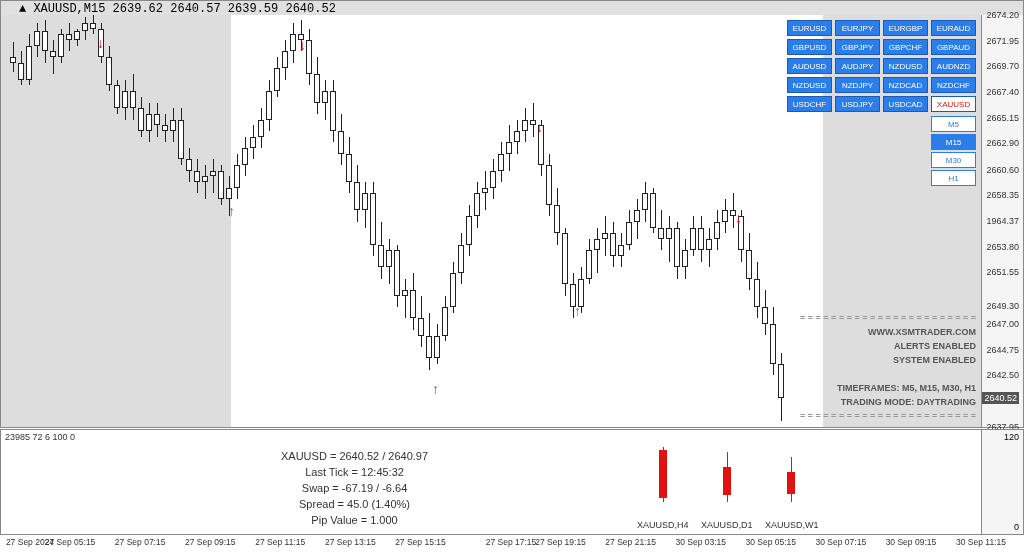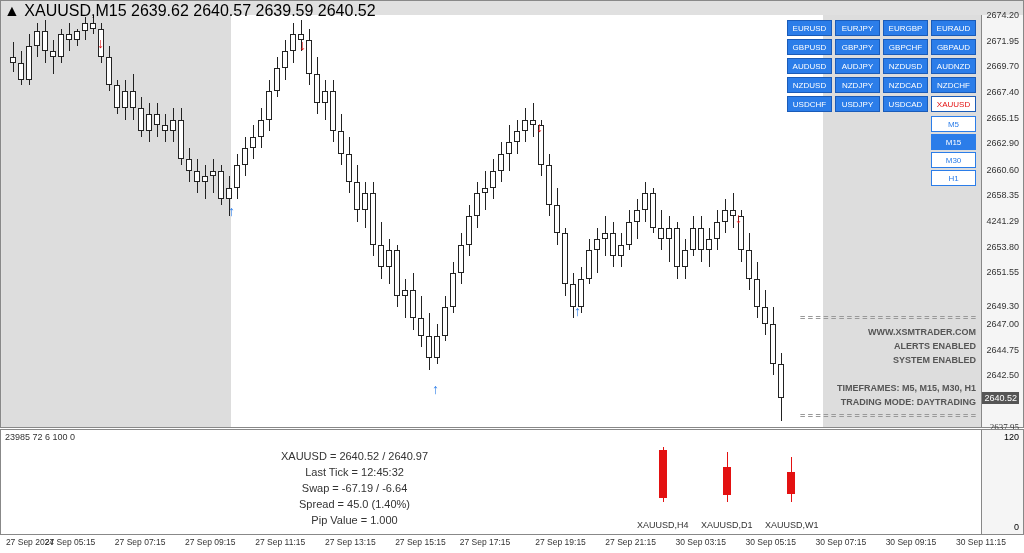--- a/index.html
+++ b/index.html
@@ -1,21 +1,21 @@
 <!DOCTYPE html>
 <html><head>
 <meta charset="utf-8">
 <style>
 * { margin:0; padding:0; box-sizing:border-box; }
 body { font-family:Arial,sans-serif; background:#fff; width:1024px; height:553px; overflow:hidden; position:relative; }
 .main-chart { position:absolute; top:0; left:0; width:1024px; height:428px; border:1px solid #888; background:#e0e0e0; }
 .chart-area { position:absolute; top:14px; left:1px; width:981px; height:412px; background:#fff; }
 .gray-left { position:absolute; top:0; left:0; width:229px; height:100%; background:#dddddd; }
 .gray-right { position:absolute; top:0; right:0; width:160px; height:100%; background:#dddddd; }
-.title-bar { position:absolute; top:1px; left:3px; font-size:16px; color:#000; z-index:5; }
+.title-bar { position:absolute; top:1px; left:18px; font-size:12px; color:#000; z-index:5;font-family:Liberation Mono, monospace; }
 .y-axis { position:absolute; top:14px; right:0; width:42px; height:412px; background:#f5f5f5; border-left:1px solid #888; }
 .y-tick { position:absolute; right:4px; font-size:9px; color:#333; transform:translateY(-50%); }
 .price-tag { position:absolute; right:4px; background:#555; color:#fff; font-size:9px; padding:1px 2px; transform:translateY(-50%); }
 .candle-area { position:absolute; top:0; left:0; width:100%; height:100%; }
 .candle { position:absolute; width:6px; }
 .candle .wick { position:absolute; left:2.5px; width:1px; background:#222; }
 .candle .body { position:absolute; left:0; width:6px; background:#fff; border:1px solid #222; }
 .arrow { position:absolute; font-size:14px; font-weight:bold; z-index:3; }
 .arrow.down { color:#e31111; }
 .arrow.up { color:#2b7de9; }
@@ -446,28 +446,28 @@
   </div>
   <div class="y-axis" id="yaxis">
       <div class="y-tick" style="top: 0px;">2674.20</div>
       <div class="y-tick" style="top: 25.5724px;">2671.95</div>
       <div class="y-tick" style="top: 51.1448px;">2669.70</div>
       <div class="y-tick" style="top: 77.2855px;">2667.40</div>
       <div class="y-tick" style="top: 102.858px;">2665.15</div>
       <div class="y-tick" style="top: 128.43px; margin-left: 30px;">2662.90</div>
       <div class="y-tick" style="top: 154.571px;">2660.60</div>
       <div class="y-tick" style="top: 180.143px;">2658.35</div>
-      <div class="y-tick" style="top: 205.716px;">4241.29</div>
+      <div class="y-tick" style="top: 205.716px;">1964.37</div>
       <div class="y-tick" style="top: 231.857px;">2653.80</div>
       <div class="y-tick" style="top: 257.429px;">2651.55</div>
       <div class="y-tick" style="top: 291px;">2649.30</div>
       <div class="y-tick" style="top: 309.142px;">2647.00</div>
       <div class="y-tick" style="top: 334.714px;">2644.75</div>
       <div class="y-tick" style="top: 360.287px;">2642.50</div>
-      <div class="y-tick" style="top: 412px; font-family: Liberation Serif, serif;">2637.95</div>
+      <div class="y-tick" style="top: 412px;">2637.95</div>
       <div class="price-tag" style="top: 382.791px;">2640.52</div>
     </div>
 
   <div class="symbol-panel">
     <div id="symrows">
         <div class="srow">
           <div class="sbtn">EURUSD</div>
           <div class="sbtn">EURJPY</div>
           <div class="sbtn">EURGBP</div>
           <div class="sbtn">EURAUD</div>
@@ -545,21 +545,21 @@
 </div>
 
 <div class="x-axis" id="xaxis">
     <div class="x-tick" style="left: 30px;">27 Sep 2024</div>
     <div class="x-tick" style="left: 70.0714px;">27 Sep 05:15</div>
     <div class="x-tick" style="left: 140.143px;">27 Sep 07:15</div>
     <div class="x-tick" style="left: 210.214px;">27 Sep 09:15</div>
     <div class="x-tick" style="left: 280.286px;">27 Sep 11:15</div>
     <div class="x-tick" style="left: 350.357px;">27 Sep 13:15</div>
     <div class="x-tick" style="left: 420.429px;">27 Sep 15:15</div>
-    <div class="x-tick" style="left: 485px;">27 Sep 17:15</div>
+    <div class="x-tick" style="left: 511px;">27 Sep 17:15</div>
     <div class="x-tick" style="left: 560.571px;">27 Sep 19:15</div>
     <div class="x-tick" style="left: 630.643px;">27 Sep 21:15</div>
     <div class="x-tick" style="left: 700.714px;">30 Sep 03:15</div>
     <div class="x-tick" style="left: 770.786px;">30 Sep 05:15</div>
     <div class="x-tick" style="left: 840.857px;">30 Sep 07:15</div>
     <div class="x-tick" style="left: 910.929px;">30 Sep 09:15</div>
     <div class="x-tick" style="left: 981px;">30 Sep 11:15</div>
   </div>
 
 </body></html>

